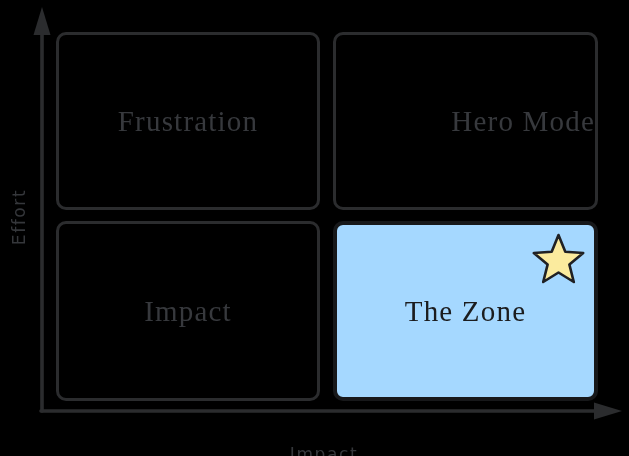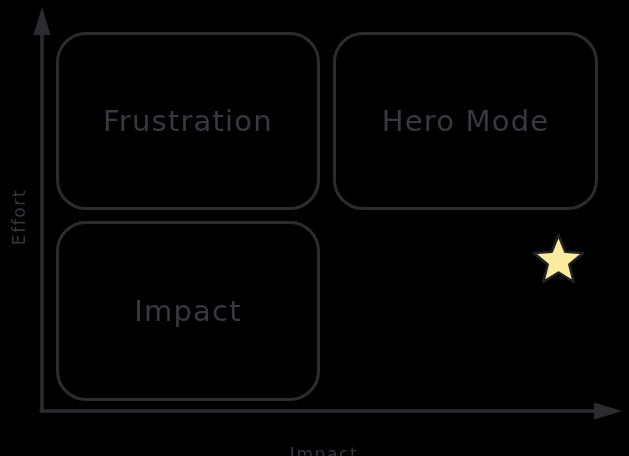--- a/index.html
+++ b/index.html
@@ -23,33 +23,34 @@
     white-space: nowrap;
     user-select: none;
   }
   .axis-label.y { left: 19px; top: 217px; transform: translate(-50%, -50%) rotate(-90deg); }
   .axis-label.x { left: 324px; top: 454px; transform: translate(-50%, -50%); }
 
   .quad {
     position: absolute;
     box-sizing: border-box;
     border: 3.5px solid var(--box-stroke, #2b2c2e);
-    border-radius: 30px;
+    border-radius: 10px;
     display: flex;
     align-items: center;
     justify-content: center;
+    font-family: Liberation Serif, serif;
   }
   .quad .q-label {
     font-size: 29px;
     letter-spacing: 1.2px;
     color: var(--box-text, #37393d);
     white-space: nowrap;
   }
   .quad.tl { left: 56px;  top: 32px;  width: 264px; height: 178px; }
-  .quad.tr { left: 333px; top: 32px;  width: 265px; height: 178px; }
+  .quad.tr { left: 333px; top: 32px;  width: 265px; height: 178px; justify-content: flex-end; }
   .quad.bl { left: 56px;  top: 221px; width: 264px; height: 180px; }
   .quad.br { left: 333px; top: 221px; width: 265px; height: 180px; }
 
   .quad.highlight {
     background: var(--zone-fill, #a5d8ff);
     border-color: var(--zone-stroke, #17181a);
     border-width: 4px;
   }
   .quad.highlight .q-label { color: var(--zone-text, #1b1c1e); }
 
@@ -85,18 +86,21 @@
   </div>
 
   <div class="quad tr">
     <span class="q-label">Hero Mode</span>
   </div>
 
   <div class="quad bl">
     <span class="q-label">Impact</span>
   </div>
 
+  <div class="quad br highlight">
+    <span class="q-label">The Zone</span>
+  </div>
 
   <svg class="star-svg" viewBox="0 0 61 57" aria-hidden="true">
     <polygon points="30.5,2 37.3,18.7 55.2,20 41.4,31.6 45.8,49 30.5,39.5 15.2,49 19.6,31.6 5.8,20 23.7,18.7"></polygon>
   </svg>
 
 </div>
 
 </body></html>

